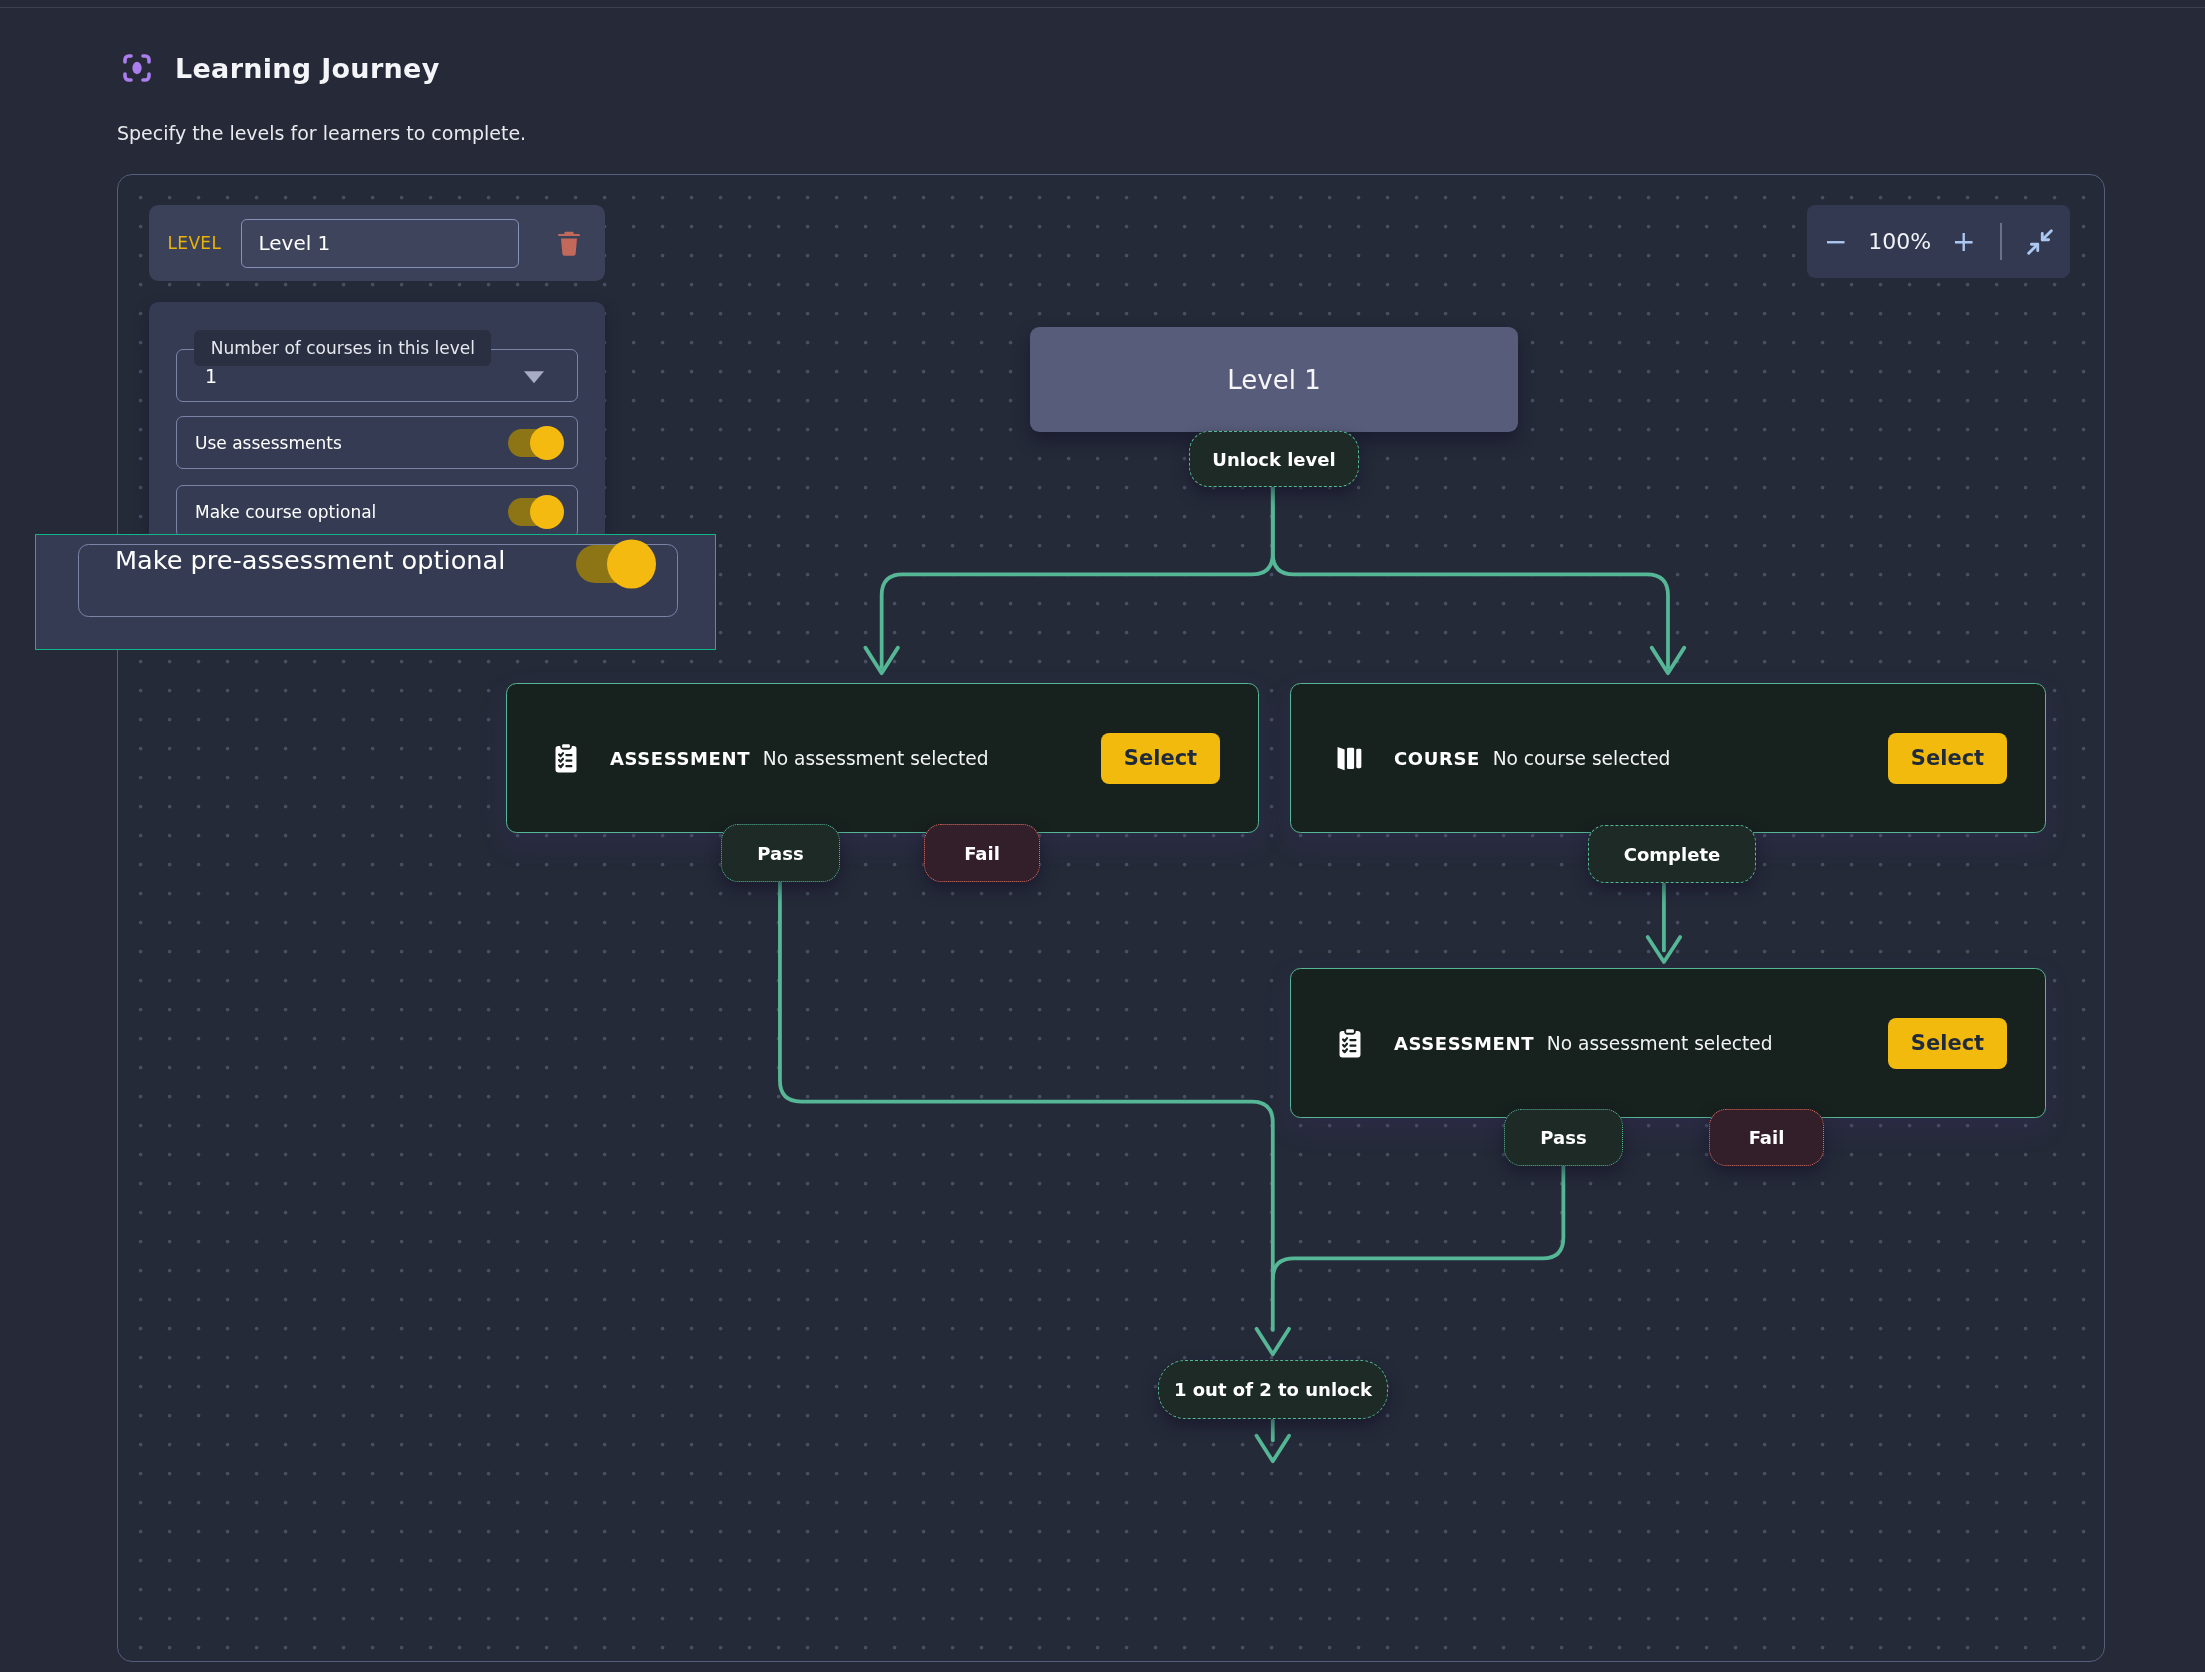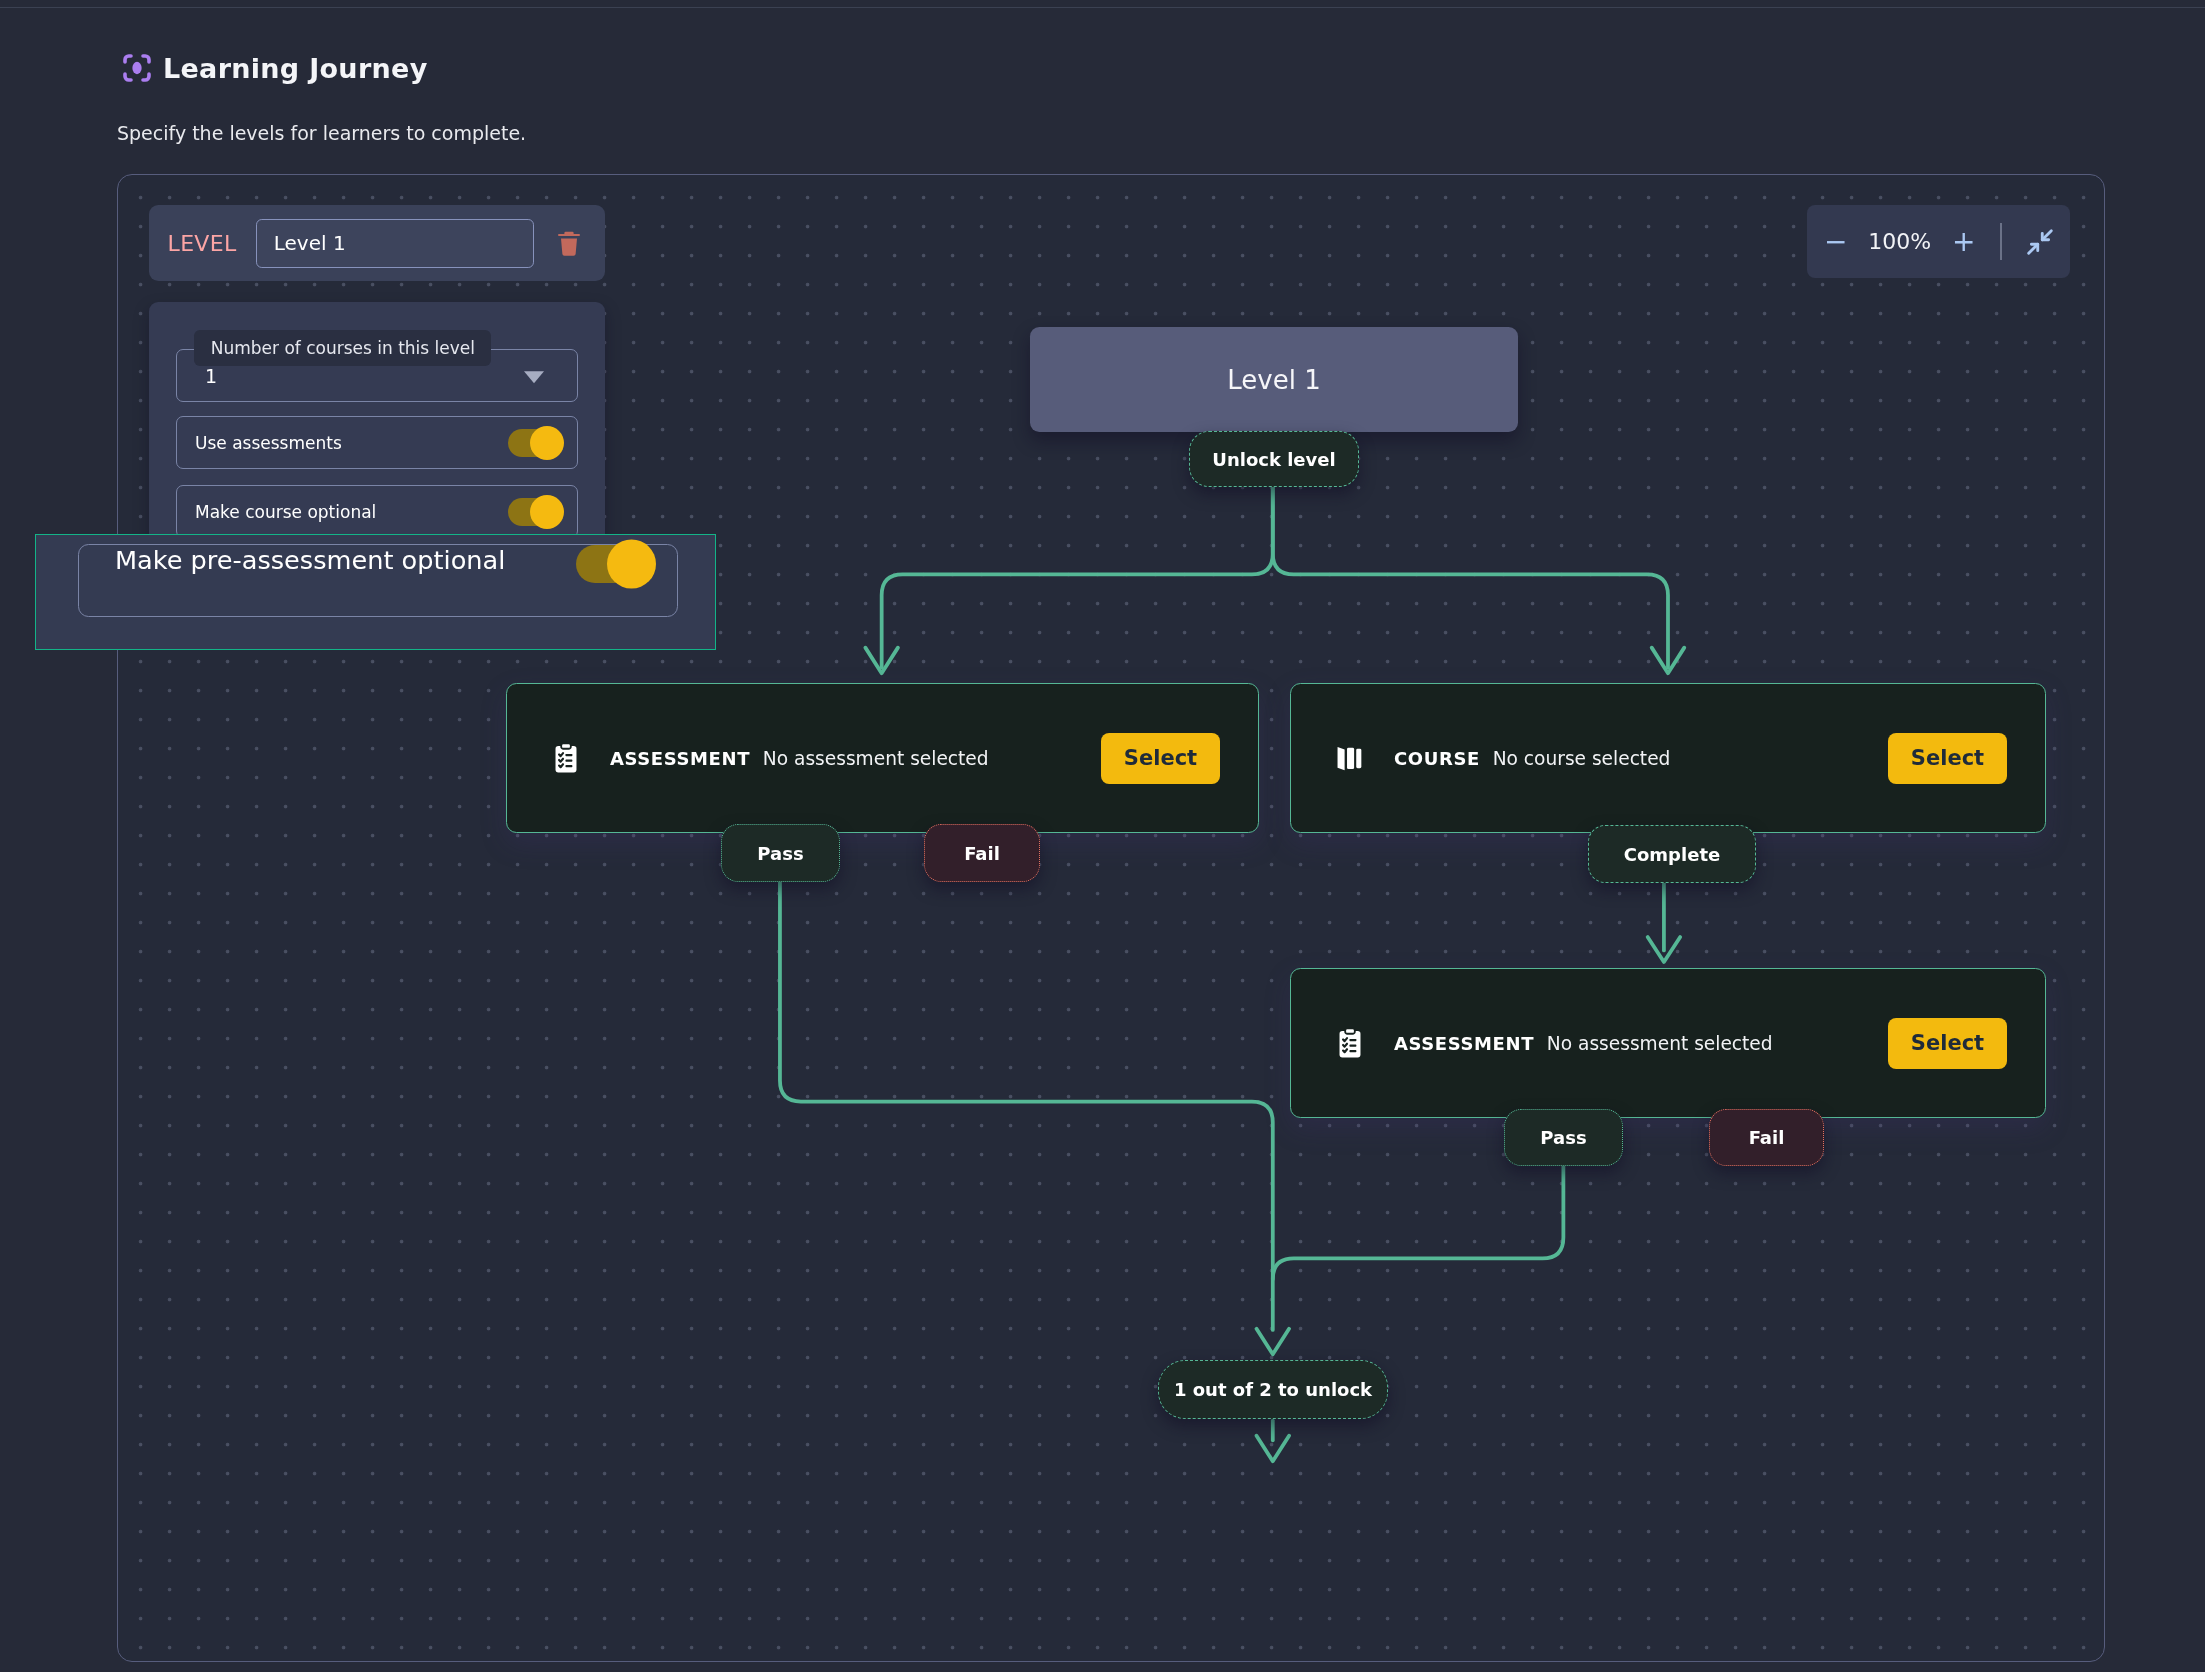--- a/index.html
+++ b/index.html
@@ -3,21 +3,21 @@
 <meta charset="utf-8">
 <style>
   * { margin:0; padding:0; box-sizing:border-box; }
   html,body { background:#262a38; }
   body { font-family:"DejaVu Sans", sans-serif; color:#f3f4f7; }
   .screen { position:relative; width:2205px; height:1673px; background:#262a38; overflow:hidden; }
 
   .top-divider { position:absolute; left:0; top:7px; width:100%; height:1.2px; background:#3b4152; }
 
   
-  .page-header { position:absolute; left:119px; top:50px; display:flex; align-items:center; gap:8px; }
+  .page-header { position:absolute; left:119px; top:50px; display:flex; align-items:center; gap:20px; }
   .page-header svg { width:36px; height:36px; display:block; }
   .page-title { font-size:27px; font-weight:600; color:#f4f5f8; letter-spacing:0.3px; }
   .page-subtitle { position:absolute; left:117px; top:122px; font-size:19px; color:#e9eaee; }
 
   
   .canvas { position:absolute; left:117px; top:174px; width:1988px; height:1488px;
     border:1.2px solid #575d7d; border-radius:15px; background-color:#252a39;
     background-image:radial-gradient(circle, #4a5063 1.7px, transparent 2.1px);
     background-size:29px 29px; background-position:8.1px 8.1px; }
 
@@ -62,21 +62,21 @@
   .zoom-btn { background:none; border:none; color:#abc8f2; font-family:inherit; font-size:28px; font-weight:400;
     cursor:pointer; line-height:1; padding:0 3.5px; }
   .zoom-value { font-size:22px; color:#f2f3f6; }
   .zoom-sep { width:1.7px; height:37px; background:#6b7288; margin:0 3.5px; }
   .zoom-fit { background:none; border:none; cursor:pointer; width:34px; height:34px; padding:0; }
   .zoom-fit svg { width:100%; height:100%; display:block; }
 
   
   .level-bar { position:absolute; left:149px; top:205px; width:456px; height:76px; background:#3a4159;
     border-radius:9.3px; display:flex; align-items:center; }
-  .level-label { margin-left:18.6px; font-size:22px; font-weight:500; letter-spacing:0.3px; color:#fca5a5; }
+  .level-label { margin-left:18.6px; font-size:17px; font-weight:500; letter-spacing:0.3px; color:#eab308; }
   .level-input { margin-left:20px; width:278px; height:49px; background:rgba(255,255,255,.02);
     border:1.2px solid #8792bc; border-radius:5.8px; color:#fff; font-family:inherit; font-size:20px; padding-left:16.3px; }
   .trash-btn { margin-left:auto; margin-right:21px; background:none; border:none; cursor:pointer; width:30px; height:33px; padding:0; }
   .trash-btn svg { width:100%; height:100%; display:block; }
 
   
   .options-panel { position:absolute; left:149px; top:302px; width:456px; height:255px; background:#353b53;
     border-radius:9.3px; box-shadow:0 7px 15px rgba(15,12,35,.35); }
   .dropdown { position:absolute; left:27px; top:47px; width:402px; height:53px;
     border:1.2px solid #7a84a6; border-radius:7px; cursor:pointer; }

